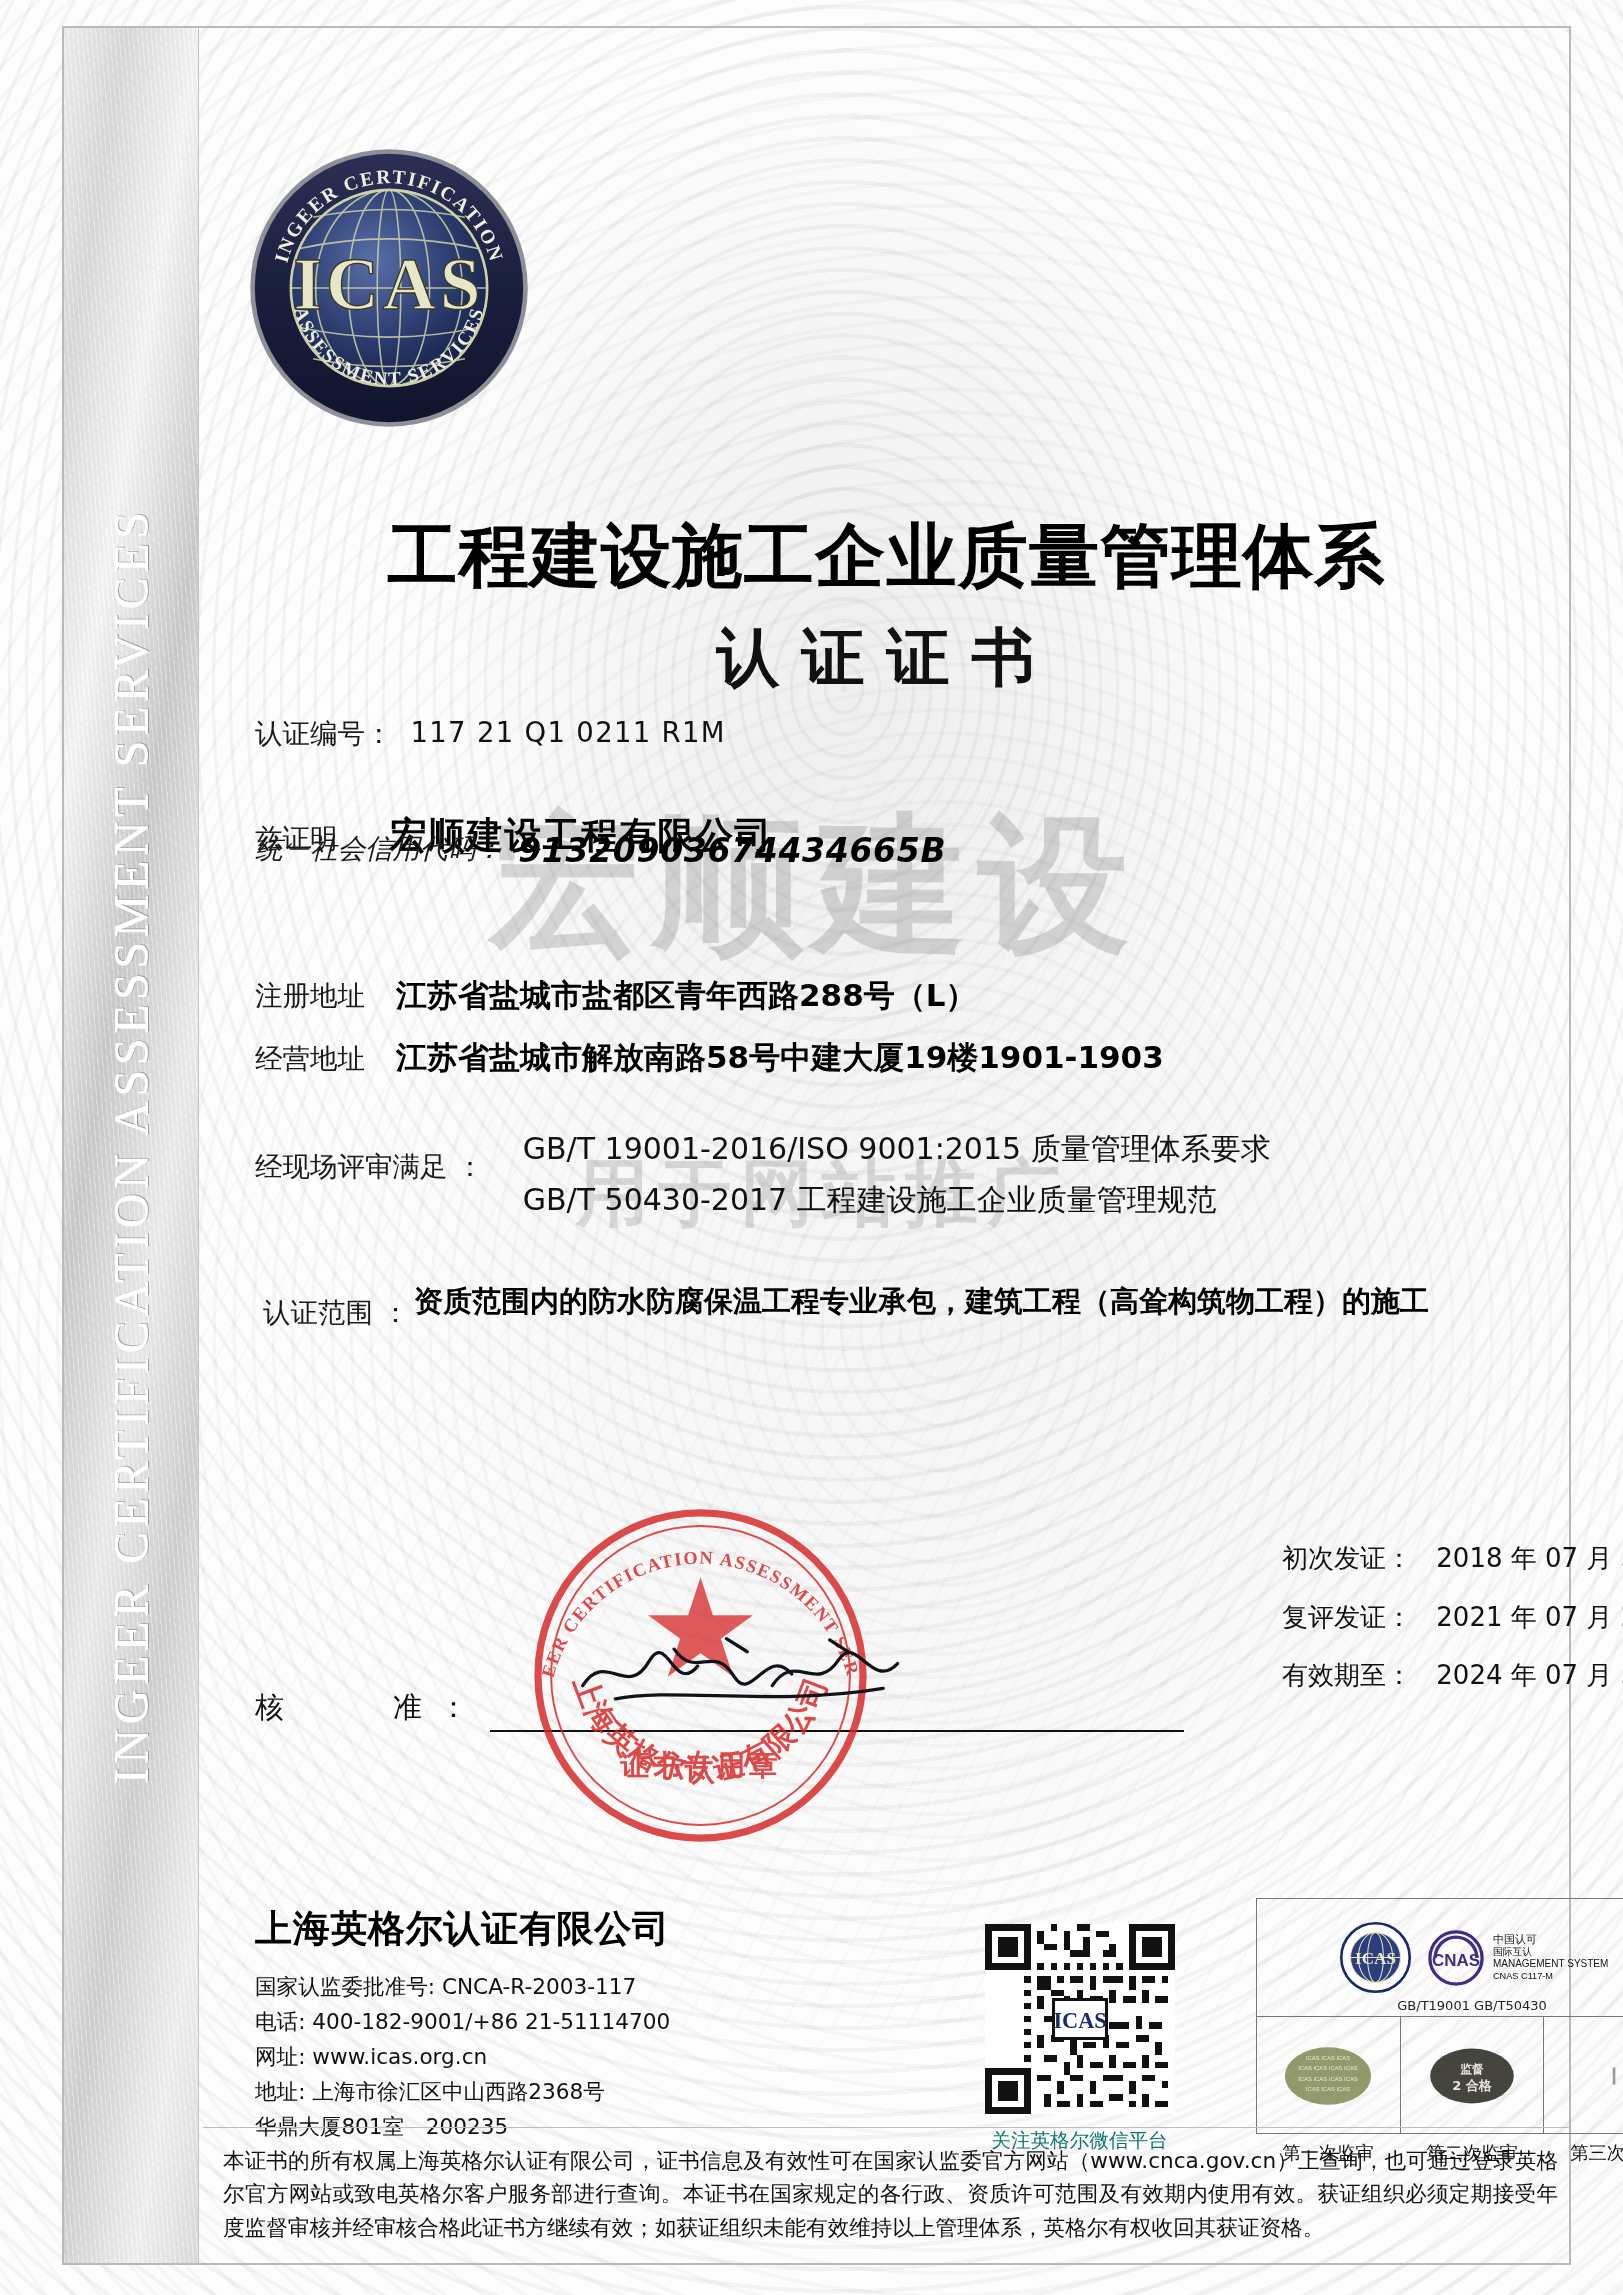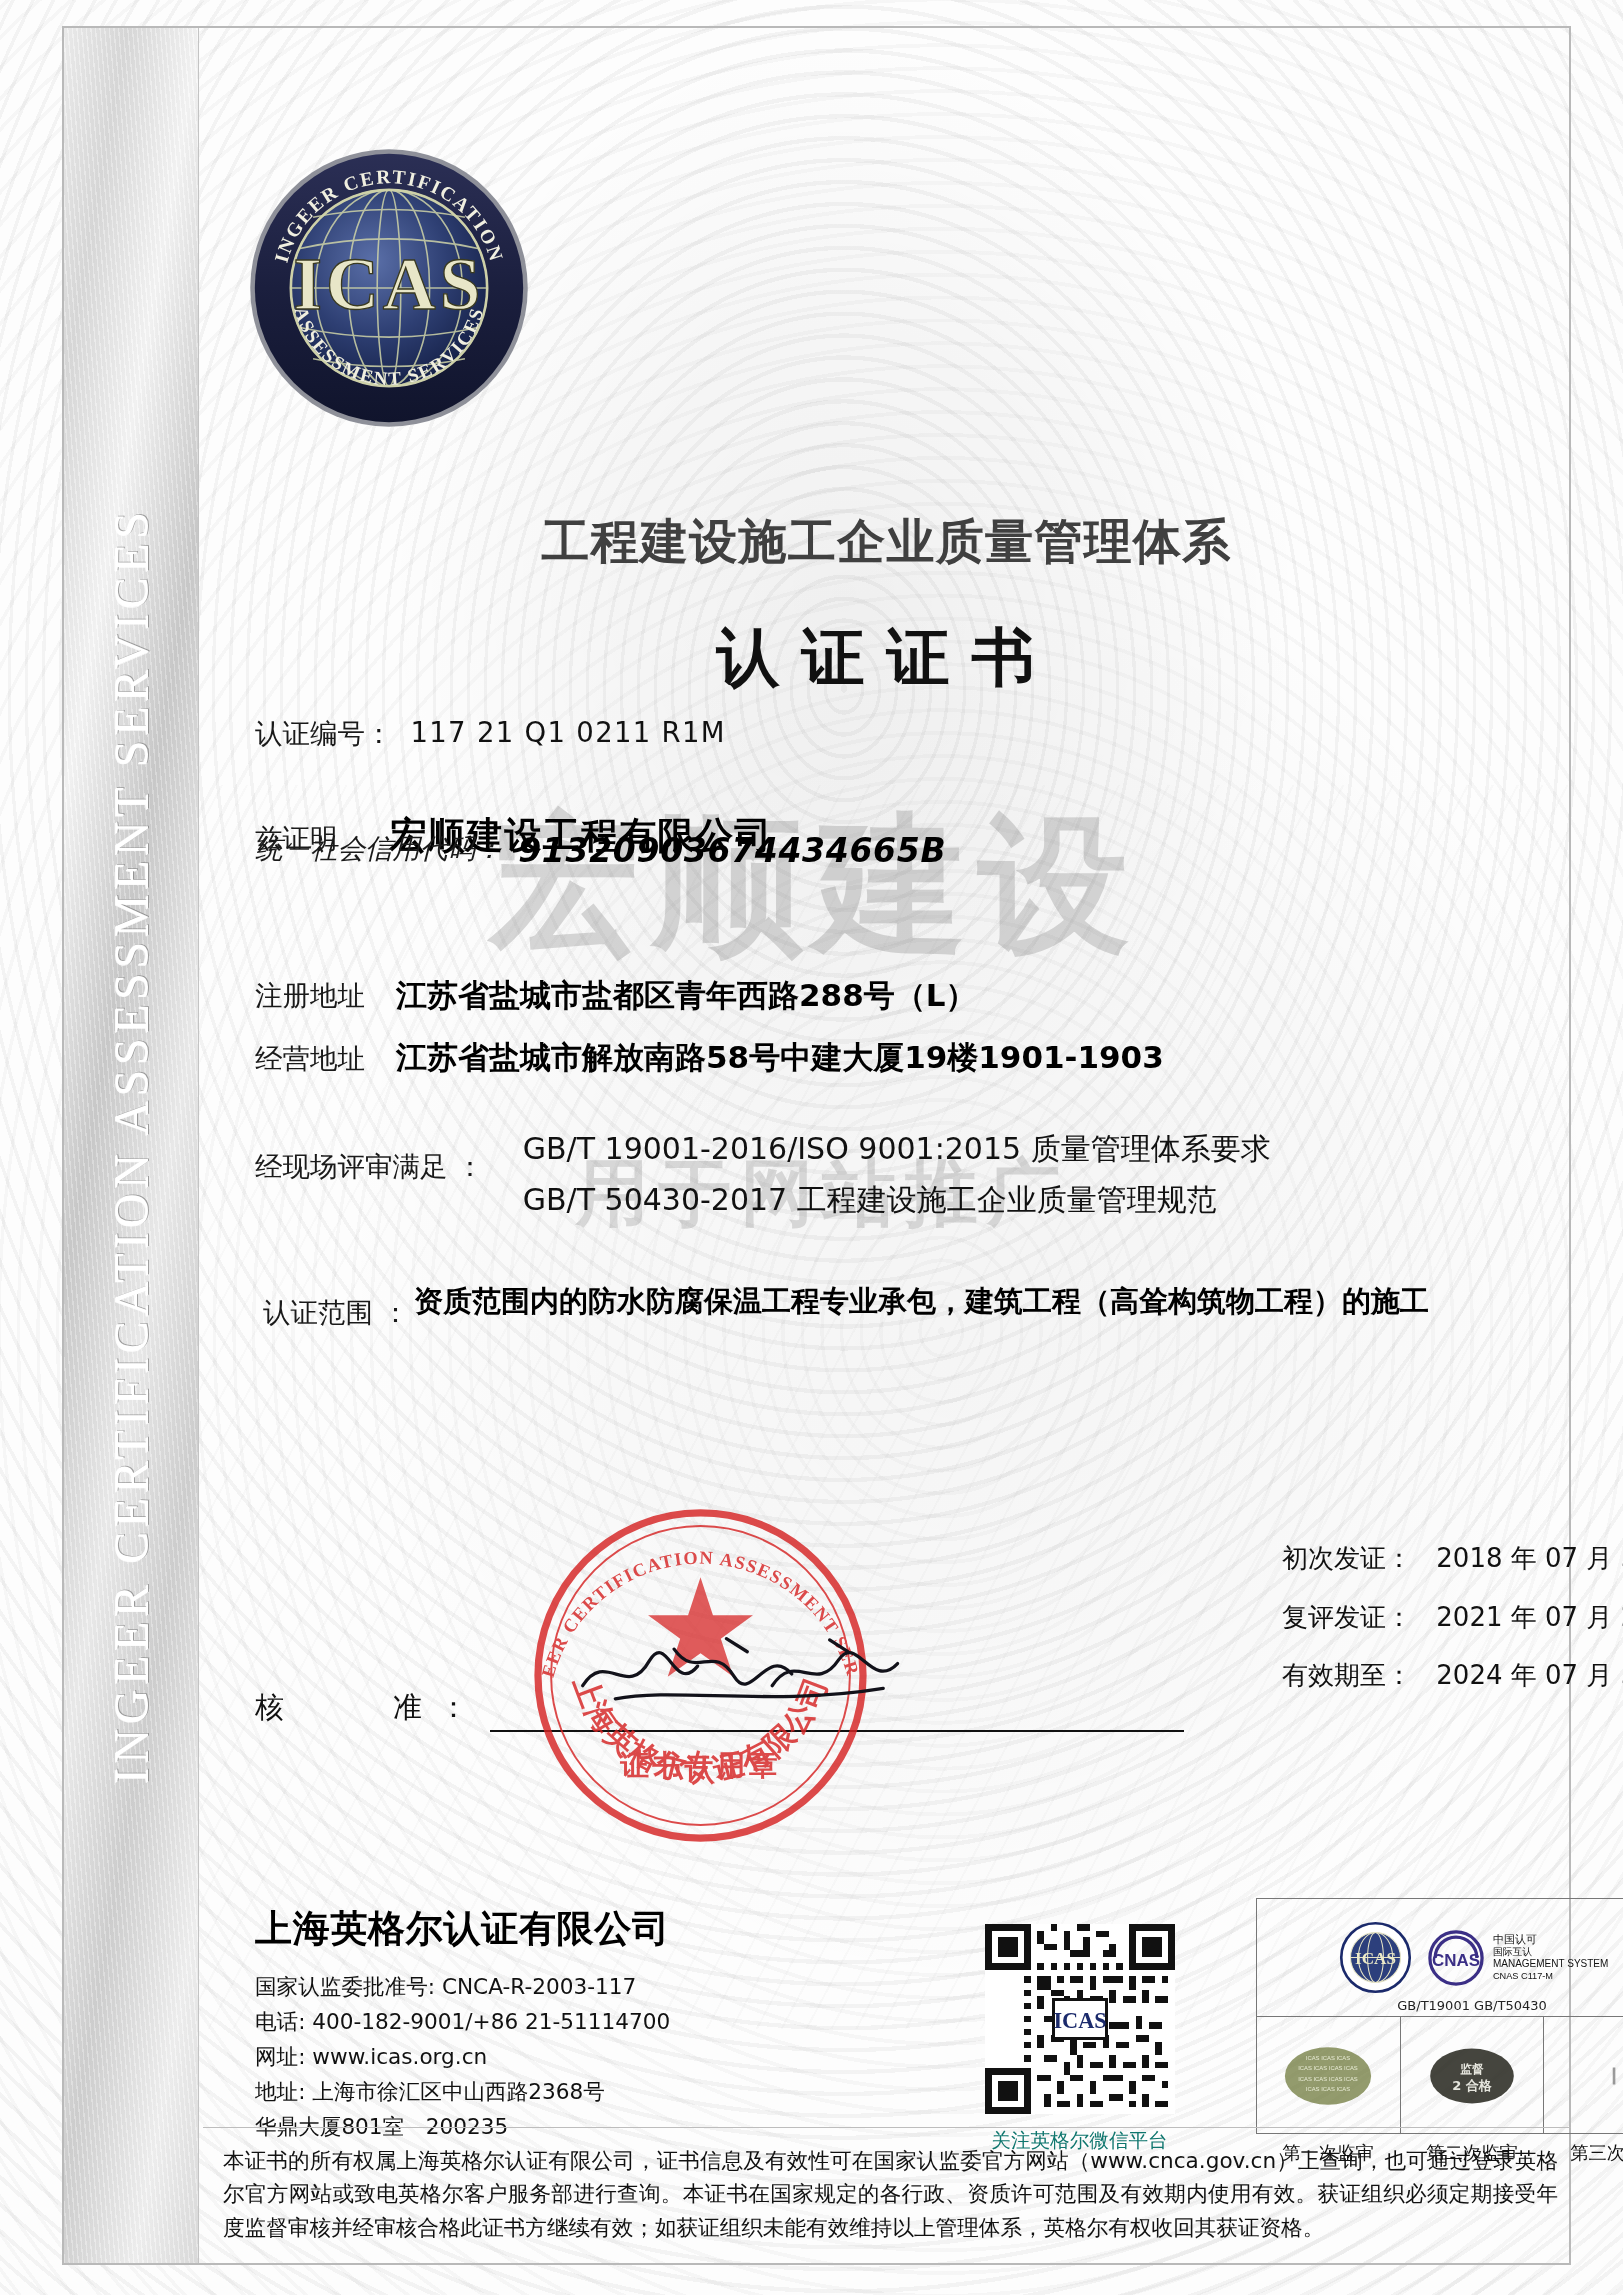--- a/index.html
+++ b/index.html
@@ -96,23 +96,23 @@
   }
   .logo-svg { display:block; }
   
   .title-main {
     position: absolute;
     left: 46px; top: 471px;
     width: 1263px;
     text-align: center;
     font-family: Liberation Sans, sans-serif;
     font-weight: bold;
-    font-size: 48px;
+    font-size: 70px;
     letter-spacing: 1.3px;
-    color: #404040;
+    color: #000000;
   }
   .title-sub {
     position: absolute;
     left: 46px; top: 576px;
     width: 1263px;
     text-align: center;
     font-family: "DejaVu Sans", sans-serif;
     font-weight: bold;
     font-size: 63px;
     letter-spacing: 22px;

